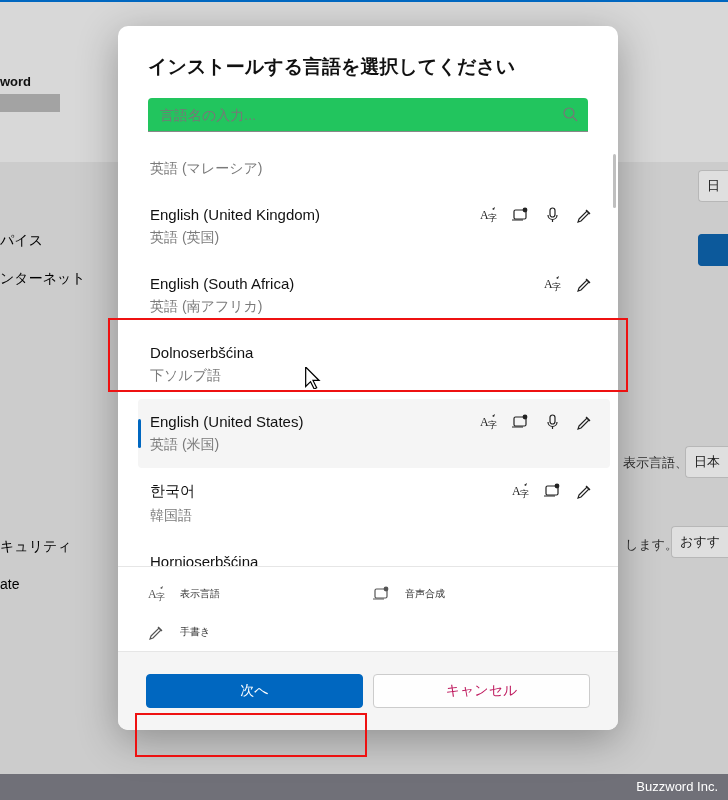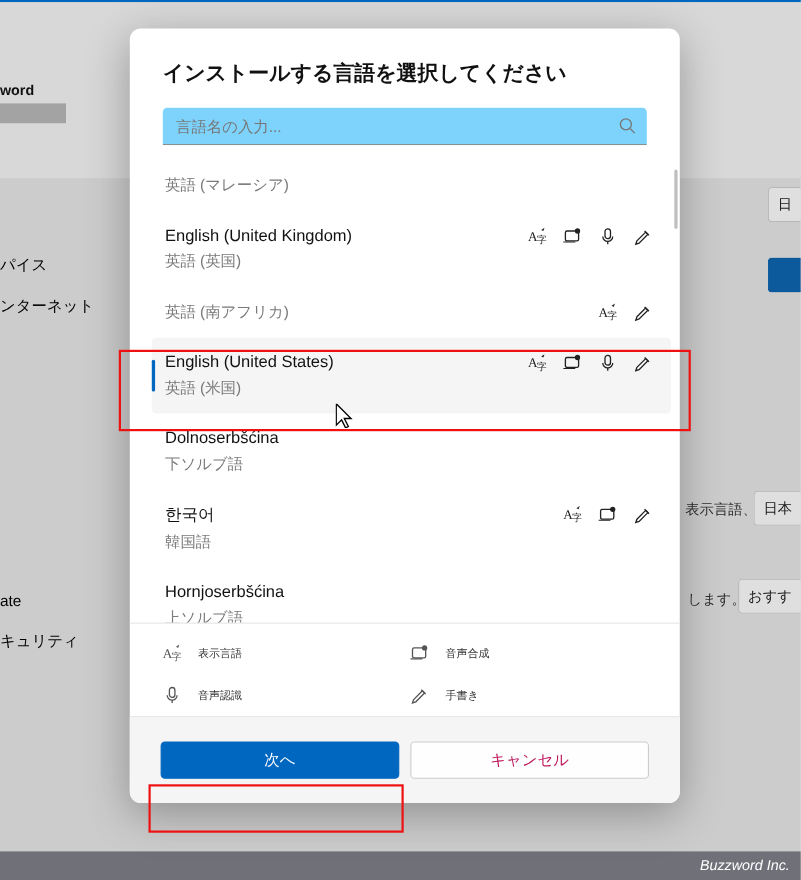--- a/index.html
+++ b/index.html
@@ -11,34 +11,34 @@
     }
     
     .bg { position: absolute; inset: 0; background: #e8e8e8; filter: brightness(0.88) grayscale(0.15); }
     .bg-top { position: absolute; left: 0; right: 0; top: 0; height: 160px; background: #f5f5f5; }
     .bg-word { position: absolute; left: 0; top: 72px; font-size: 13px; font-weight: 600; color: #111; }
     .bg-field { position: absolute; left: 0; top: 92px; width: 60px; height: 18px; background: #b9b9b9; }
     .bg-nav { position: absolute; left: 0; top: 220px; font-size: 14px; color: #000000; }
     .bg-nav div { padding: 10px 0; }
     .bg-btn { position: absolute; right: 0; font-size: 13px; background: #fdfdfd; border: 1px solid #d0d0d0; border-right: none; border-radius: 4px 0 0 4px; padding: 6px 8px; color: #222; }
     .bg-btn.blue { background: #0067c0; border-color: #0067c0; }
-    .footer-brand { position: absolute; right: 10px; bottom: 6px; color: #fff; font-size: 13px; font-weight: 500; font-style: italic; }
+    .footer-brand { position: absolute; right: 10px; bottom: 6px; color: #fff; font-size: 13px; font-weight: 500; }
     .footer-bar { position: absolute; left: 0; right: 0; bottom: 0; height: 26px; background: #707078; }
 
     
     .dialog {
       position: absolute; left: 118px; top: 24px; width: 500px; height: 704px;
       background: #fff; border-radius: 10px; box-shadow: 0 10px 40px rgba(0,0,0,0.3);
       display: flex; flex-direction: column;
     }
     .dialog-title { font-size: 19px; font-weight: 600; padding: 28px 30px 18px 30px; color: #111; }
     .search-wrap { margin: 0 30px 14px 30px; position: relative; }
     .search-input {
       width: 100%; height: 34px; border: none; border-bottom: 1px solid #888;
-      background: #7dd3fc; border-radius: 4px 4px 0 0; font-size: 14px;
+      background: #22c55e; border-radius: 4px 4px 0 0; font-size: 14px;
       padding: 0 34px 0 12px; color: #333;
     }
     .search-input::placeholder { color: #777; }
     .search-icon { position: absolute; right: 10px; top: 8px; width: 16px; height: 16px; color: #777; }
 
     .list { flex: 1; overflow: hidden; position: relative; }
     .list-inner { padding: 0 8px 0 20px; }
     .lang-item { padding: 14px 10px 14px 12px; position: relative; }
     .lang-item.selected { background: #f5f5f5; border-radius: 4px; }
     .lang-item.selected::before {
@@ -100,22 +100,22 @@
 </svg>
 
 <div class="bg">
   <div class="bg-top"></div>
   <div class="bg-word">word</div>
   <div class="bg-field"></div>
   <div class="bg-nav">
     <div>パイス</div>
     <div>ンターネット</div>
     <div style="height:230px"></div>
+    <div>キュリティ</div>
     <div>ate</div>
-    <div>キュリティ</div>
   </div>
   <div class="bg-btn" style="top:168px">日</div>
   <div class="bg-btn blue" style="top:232px;height:32px;width:30px"></div>
   <span style="position:absolute;right:40px;top:452px;font-size:13px;color:#333">表示言語、</span>
   <div class="bg-btn" style="top:444px">日本</div>
   <span style="position:absolute;right:50px;top:534px;font-size:13px;color:#333">します。</span>
   <div class="bg-btn" style="top:524px">おすす</div>
 </div>
 <div class="footer-bar"></div>
 <div class="footer-brand">Buzzword Inc.</div>
@@ -148,51 +148,52 @@
             </svg>
             <svg viewBox="0 0 18 18" class="ico">
               <use href="#i-speech"></use>
             </svg>
             <svg viewBox="0 0 18 18" class="ico">
               <use href="#i-hand"></use>
             </svg>
           </div>
         </div>
         <div class="lang-item">
+          <div class="lang-primary">English (South Africa)</div>
           <div class="lang-secondary">英語 (南アフリカ)</div>
           <div class="feat-icons">
             <svg viewBox="0 0 18 18" class="ico">
               <use href="#i-display"></use>
             </svg>
             <svg viewBox="0 0 18 18" class="ico">
               <use href="#i-hand"></use>
             </svg>
           </div>
+        </div>
+        <div class="lang-item">
+          <div class="lang-primary">Dolnoserbšćina</div>
+          <div class="lang-secondary">下ソルブ語</div>
         </div>
         <div class="lang-item selected">
           <div class="lang-primary">English (United States)</div>
           <div class="lang-secondary">英語 (米国)</div>
           <div class="feat-icons">
             <svg viewBox="0 0 18 18" class="ico">
               <use href="#i-display"></use>
             </svg>
             <svg viewBox="0 0 18 18" class="ico">
               <use href="#i-tts"></use>
             </svg>
             <svg viewBox="0 0 18 18" class="ico">
               <use href="#i-speech"></use>
             </svg>
             <svg viewBox="0 0 18 18" class="ico">
               <use href="#i-hand"></use>
             </svg>
           </div>
-        </div>
-        <div class="lang-item">
-          <div class="lang-primary">Dolnoserbšćina</div>
-          <div class="lang-secondary">下ソルブ語</div>
         </div>
         <div class="lang-item">
           <div class="lang-primary">한국어</div>
           <div class="lang-secondary">韓国語</div>
           <div class="feat-icons">
             <svg viewBox="0 0 18 18" class="ico">
               <use href="#i-display"></use>
             </svg>
             <svg viewBox="0 0 18 18" class="ico">
               <use href="#i-tts"></use>
@@ -217,26 +218,20 @@
         <span>表示言語</span>
       </div>
     <div class="row">
         <svg class="ico" viewBox="0 0 18 18">
           <use href="#i-tts"></use>
         </svg>
         <span>音声合成</span>
       </div>
     <div class="row">
         <svg class="ico" viewBox="0 0 18 18">
-          <use href="#i-speech"></use>
-        </svg>
-        <span>音声認識</span>
-      </div>
-    <div class="row">
-        <svg class="ico" viewBox="0 0 18 18">
           <use href="#i-hand"></use>
         </svg>
         <span>手書き</span>
       </div>
   </div>
 
   <div class="actions">
     <button class="btn primary">次へ</button>
     <button class="btn">キャンセル</button>
   </div>

